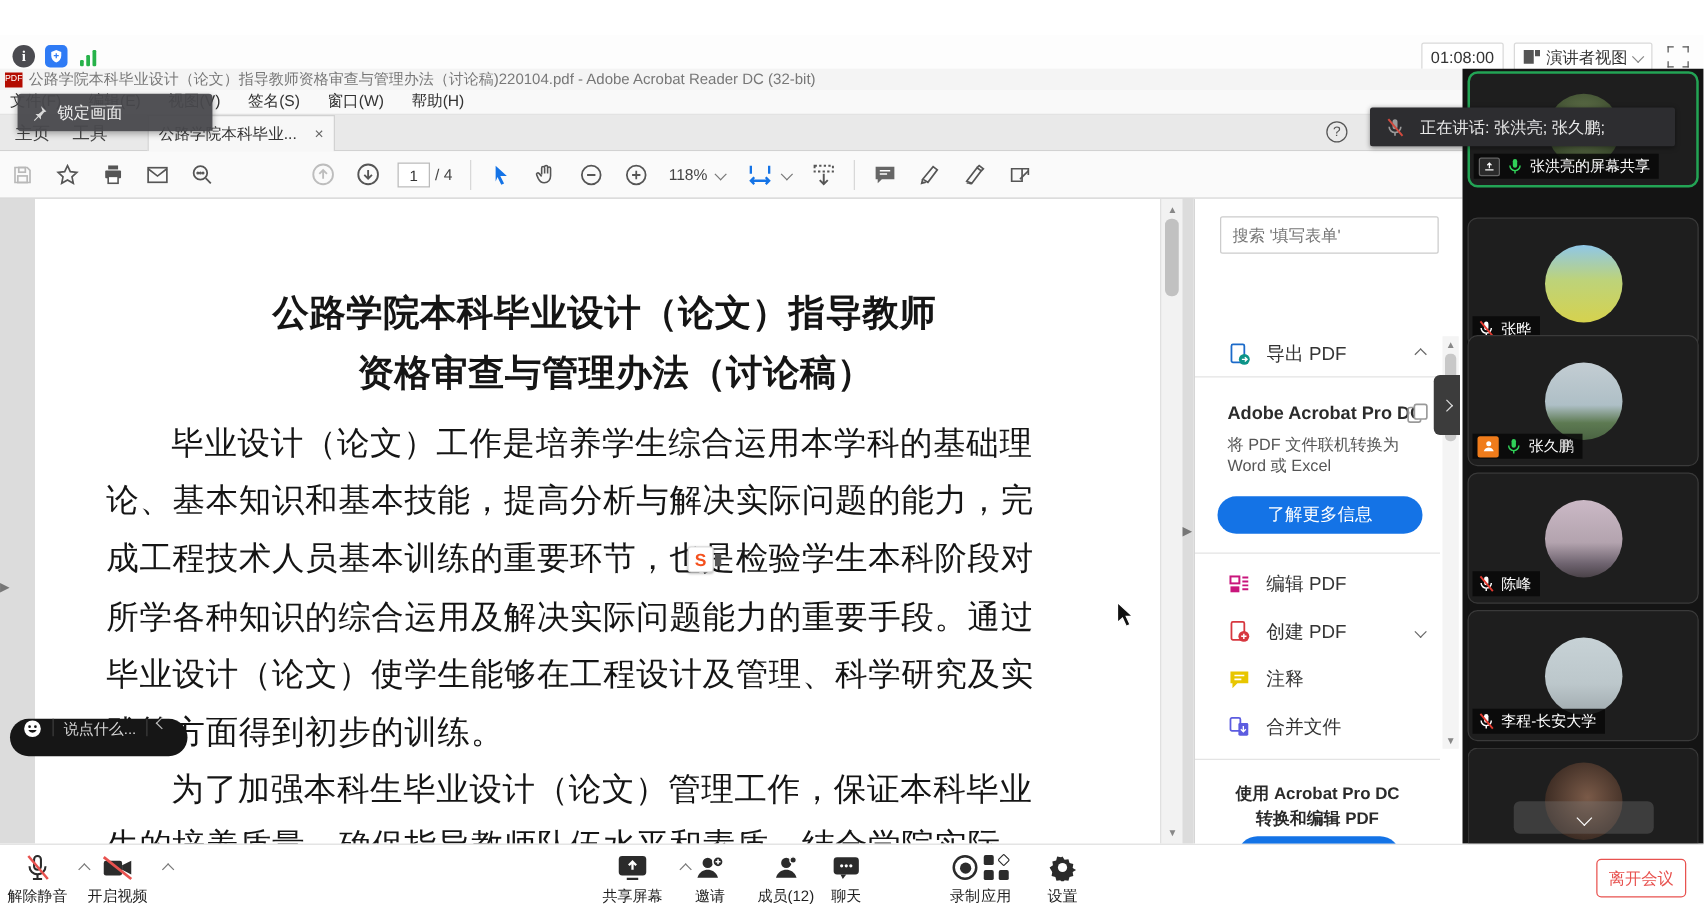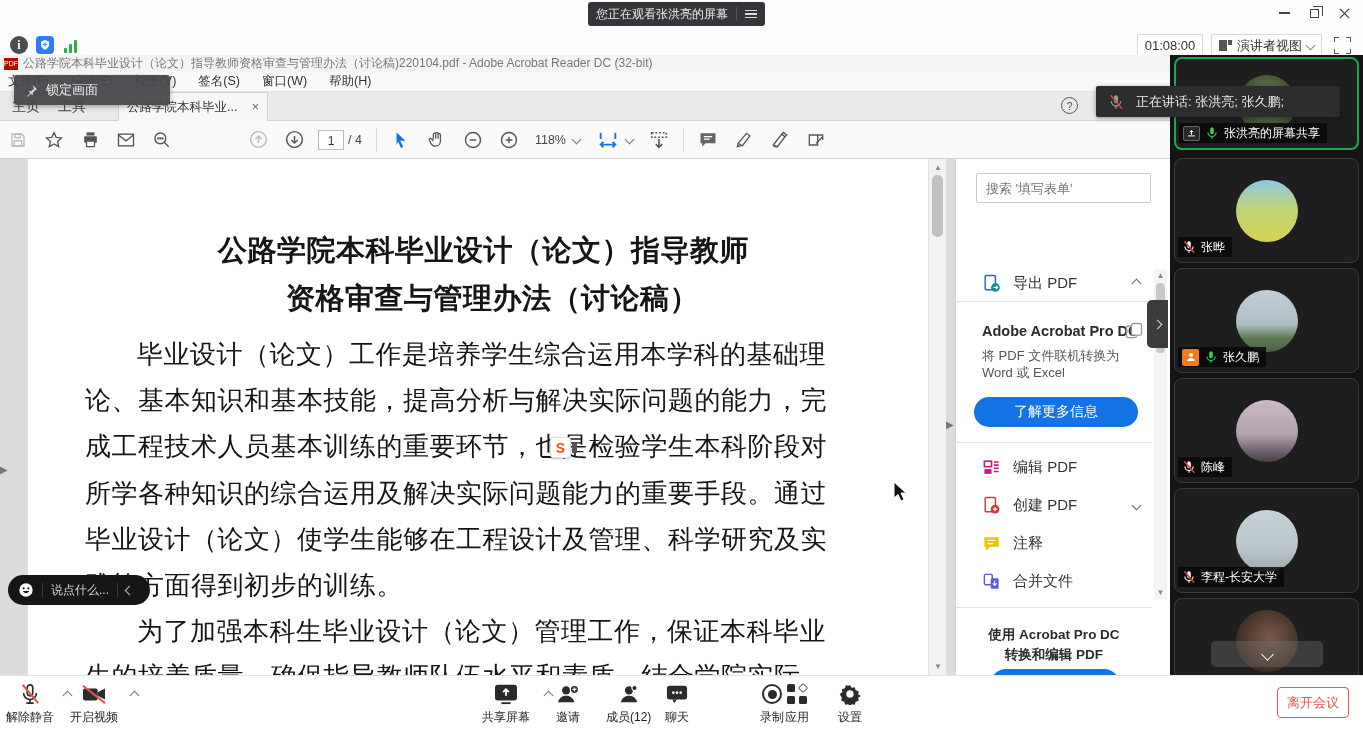--- a/index.html
+++ b/index.html
@@ -129,56 +129,32 @@
   .apps-ico i:nth-child(4){right:0;top:0; background:#fff; border:1.8px solid #2b2b2b; transform:rotate(45deg) scale(.92); }
   .leave-btn { position:absolute; right:14px; top:11px; width:72px; height:31px; border:1px solid #e8524f; color:#e8524f;
     background:#fff; border-radius:4px; font-size:13px; display:flex; align-items:center; justify-content:center; font-family:"Liberation Sans",sans-serif;}
 
   
   .toast { position:absolute; left:1096px; top:62px; width:244px; height:31px; background:#2d2d30; border-radius:2px;
     display:flex; align-items:center; gap:12px; padding:0 12px; color:#e9e9e9; font-size:13px; box-shadow:0 1px 4px rgba(0,0,0,.4);margin-top:24px; }
   .lock-tip { position:absolute; left:14px; top:75px; width:156px; height:30px; background:rgba(72,72,76,.95); border-radius:3px;
     display:flex; align-items:center; gap:7px; padding:0 10px; color:#f0f0f0; font-size:13px; box-shadow:0 2px 5px rgba(0,0,0,.3); }
   .chat-bubble { position:absolute; left:8px; top:575px; width:142px; height:30px; background:#161616; border-radius:15px;
-    display:flex; align-items:center; gap:8px; padding:0 10px; color:#d6d6d6; font-size:12px; }
+    display:flex; gap:8px; padding:0 10px; color:#d6d6d6; font-size:12px; }
   .cb-sep { width:1px; height:14px; background:#3c3c3c; }
   .sogou { position:absolute; left:550px; top:437px; width:21px; height:21px; background:#fff; border:1px solid #ddd; border-radius:3px;
     color:#f4511e; font-weight:bold; font-size:14px; display:flex; align-items:center; justify-content:center; box-shadow:0 1px 2px rgba(0,0,0,.25); }
   .sogou::after { content:""; position:absolute; right:-7px; top:5px; width:5px; height:10px; background:#555; }
   .cursor { position:absolute; left:893px; top:481px; }
 </style>
 </head>
 <body>
 
 <div class="screen">
 
-  <div class="top-bar">
-    <div class="watch-pill">
-      <span>您正在观看张洪亮的屏幕</span>
-      <span class="pill-sep"></span>
-      <span class="ham">
-          <i></i>
-          <i></i>
-          <i></i>
-        </span>
-    </div>
-    <div class="win-controls">
-      <div class="wc wc-min">
-          <i></i>
-        </div>
-      <div class="wc wc-rest">
-          <i></i>
-        </div>
-      <div class="wc wc-close">
-        <svg viewBox="0 0 12 12">
-            <path d="M1 1 L11 11 M11 1 L1 11" stroke="#444" stroke-width="1.4"></path>
-          </svg>
-      </div>
-    </div>
-  </div>
 
   <div class="second-bar"></div>
   <div class="status-ico info-ico">i</div>
   <div class="status-ico shield-ico">
     <svg width="12" height="12" viewBox="0 0 24 24">
         <path d="M12 2l8 3v6c0 5-3.5 9-8 11-4.5-2-8-6-8-11V5z" fill="#fff"></path>
         <path d="M12 7v8M8 11h8" stroke="#2f7bf5" stroke-width="2"></path>
       </svg>
   </div>
   <div class="sig-bars">
@@ -439,21 +415,21 @@
         </span>
         <svg class="mic-svg" viewBox="0 0 24 24">
             <rect x="9" y="2" width="6" height="12" rx="3" fill="#30d158"></rect>
             <path d="M5 11a7 7 0 0 0 14 0" fill="none" stroke="#30d158" stroke-width="2"></path>
             <path d="M12 18v4" stroke="#30d158" stroke-width="2"></path>
           </svg>
         <span>张洪亮的屏幕共享</span>
       </div>
     </div>
 
-    <div class="tile" style="top:103px; height:105px">
+    <div class="tile" style="top:119px; height:105px">
       <div class="avatar" style="width:62px; height:62px; background:linear-gradient(180deg,#8fc7e8 0%,#bdd37a 45%,#d6d24e 100%)"></div>
       <div class="plabel">
         <svg class="mic-svg" viewBox="0 0 24 24">
             <rect x="9" y="2" width="6" height="12" rx="3" fill="#fff"></rect>
             <path d="M5 11a7 7 0 0 0 14 0" fill="none" stroke="#fff" stroke-width="2"></path>
             <path d="M12 18v4" stroke="#fff" stroke-width="2"></path>
             <path d="M4 2l17 20" stroke="#e33b30" stroke-width="2.6"></path>
           </svg>
         <span>张晔</span>
       </div>

